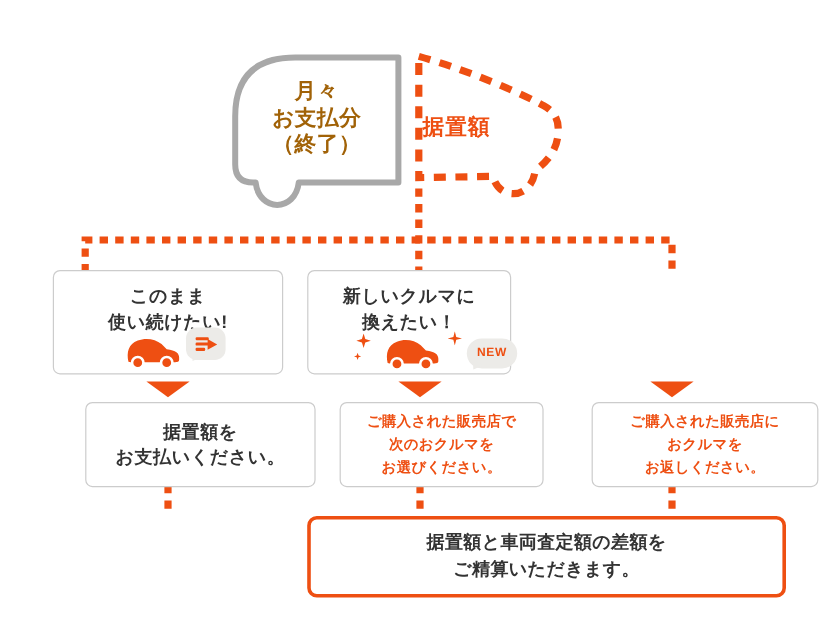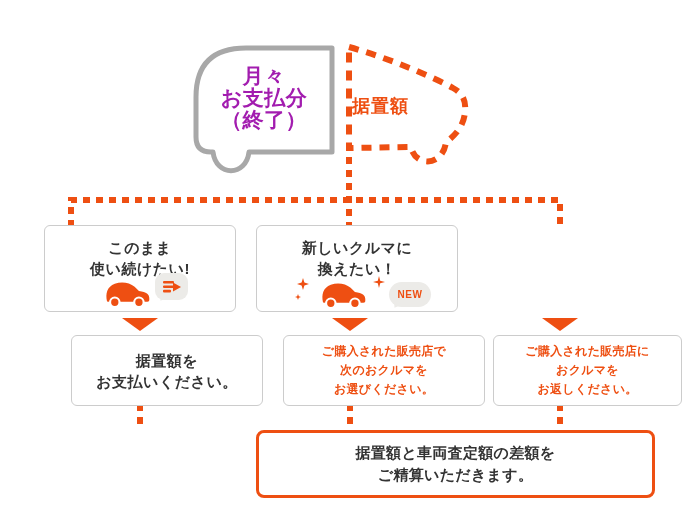--- a/index.html
+++ b/index.html
@@ -5,32 +5,32 @@
   html,body{margin:0;padding:0;background:#ffffff;}
   .canvas{
     position:relative;width:696px;height:531px;background:#ffffff;overflow:hidden;
     font-family:"Liberation Sans",sans-serif;color:#333333;
   }
   .bg-svg{position:absolute;left:0;top:0;width:696px;height:531px;}
 
   
   .monthly-label{
     position:absolute;left:196px;top:65px;width:136px;text-align:center;
-    font-size:21px;font-weight:700;line-height:22px;color:#a21caf;white-space:pre-line;letter-spacing:.5px;
+    font-size:18px;font-weight:700;line-height:22px;color:#a16207;white-space:pre-line;letter-spacing:.5px;
   }
   .deferred-label{
     position:absolute;left:352px;top:94px;width:86px;text-align:left;
     font-size:18px;font-weight:700;color:#ee4f12;letter-spacing:1px;
   }
 
   
   .box{position:absolute;background:#ffffff;box-sizing:border-box;}
   .option-box{border:1px solid #cccccc;border-radius:6px;top:225px;height:87px;}
   .opt1{left:44px;width:192px;}
-  .opt2{left:256px;width:202px;}
+  .opt2{left:256px;width:170px;}
   .opt3{left:466px;width:189px;}
   .option-title{
     position:absolute;top:11px;left:0;right:0;text-align:center;
     font-size:15px;font-weight:600;line-height:21px;color:#333333;white-space:pre-line;letter-spacing:.5px;
   }
   .opt-icons{position:absolute;left:0;top:50px;right:0;height:34px;}
 
   .action-box{
     border:1px solid #cccccc;border-radius:6px;top:335px;height:71px;
     display:flex;align-items:center;justify-content:center;text-align:center;white-space:pre-line;margin-left:27px;

